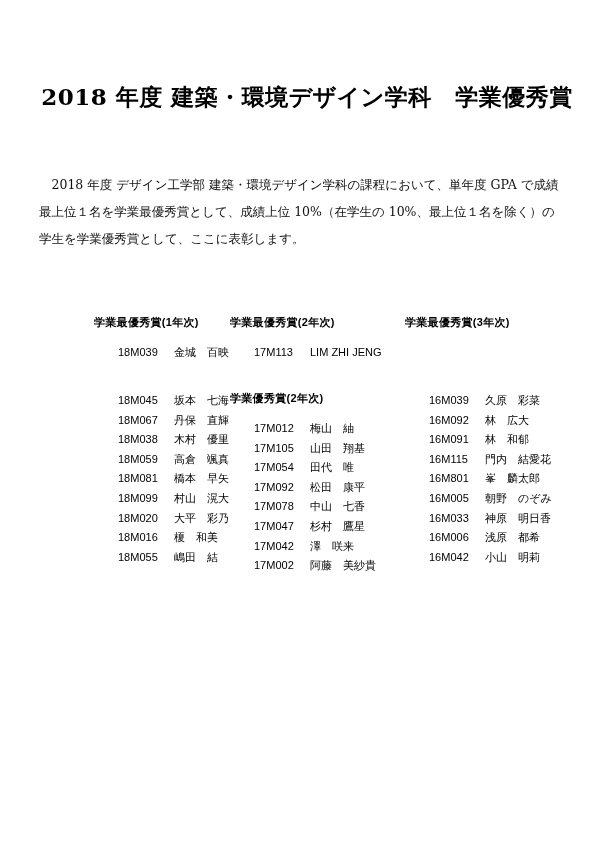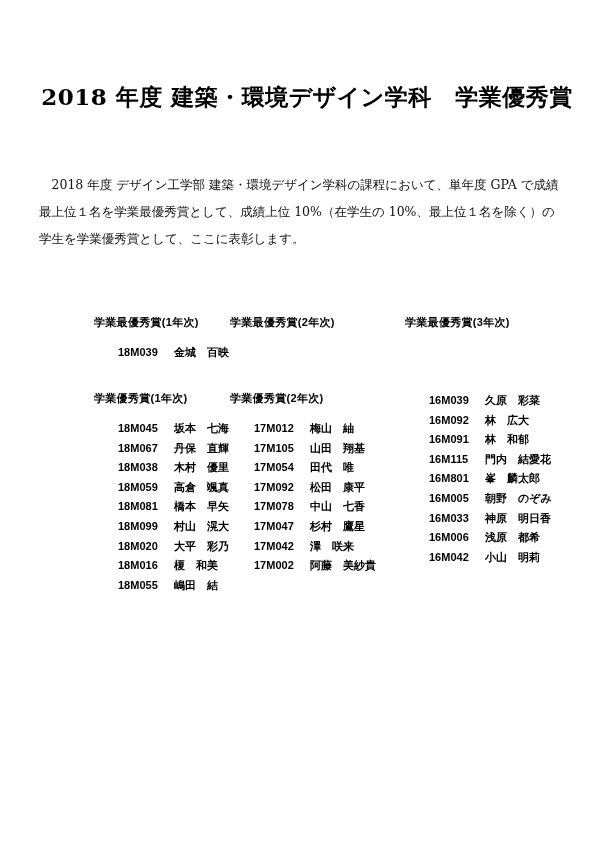--- a/index.html
+++ b/index.html
@@ -43,21 +43,21 @@
     white-space:nowrap;
     color:#000;
     margin-bottom:13px;
   }
   .entries{padding-left:24px;}
   .entry-row{
     height:19.6px;
     line-height:19.6px;
     white-space:nowrap;
     font-size:11px;
-    font-weight:700;
+    font-weight:400;
     color:#000;
   }
   .section-top .entry-row{margin-top:1px;}
   .entry-id{display:inline-block;width:56px;}
   .entry-name{display:inline-block;}
   .date-box{
     position:absolute;
     left:385px;top:741px;
     width:160px;height:52px;
     border:1px solid #222;
@@ -93,29 +93,34 @@
       <div class="col-heading">学業最優秀賞(1年次)</div>
       <div class="entries">
 
           <div class="entry-row">
             <span class="entry-id">18M039</span><span class="entry-name">金城　百映</span>
           </div>
         </div>
     </div>
     <div class="col col-2">
       <div class="col-heading">学業最優秀賞(2年次)</div>
+      <div class="entries">
+
+          <div class="entry-row">
+            <span class="entry-id">17M113</span><span class="entry-name">LIM ZHI JENG</span>
+          </div>
+        </div>
     </div>
     <div class="col col-3">
       <div class="col-heading">学業最優秀賞(3年次)</div>
     </div>
   </div>
 
   <div class="awards-section section-main">
     <div class="col col-1">
-      <div class="col-heading">学業優秀賞(1年次)</div>
       <div class="entries">
 
           <div class="entry-row">
             <span class="entry-id">18M045</span><span class="entry-name">坂本　七海</span>
           </div>
 
           <div class="entry-row">
             <span class="entry-id">18M067</span><span class="entry-name">丹保　直輝</span>
           </div>
 

